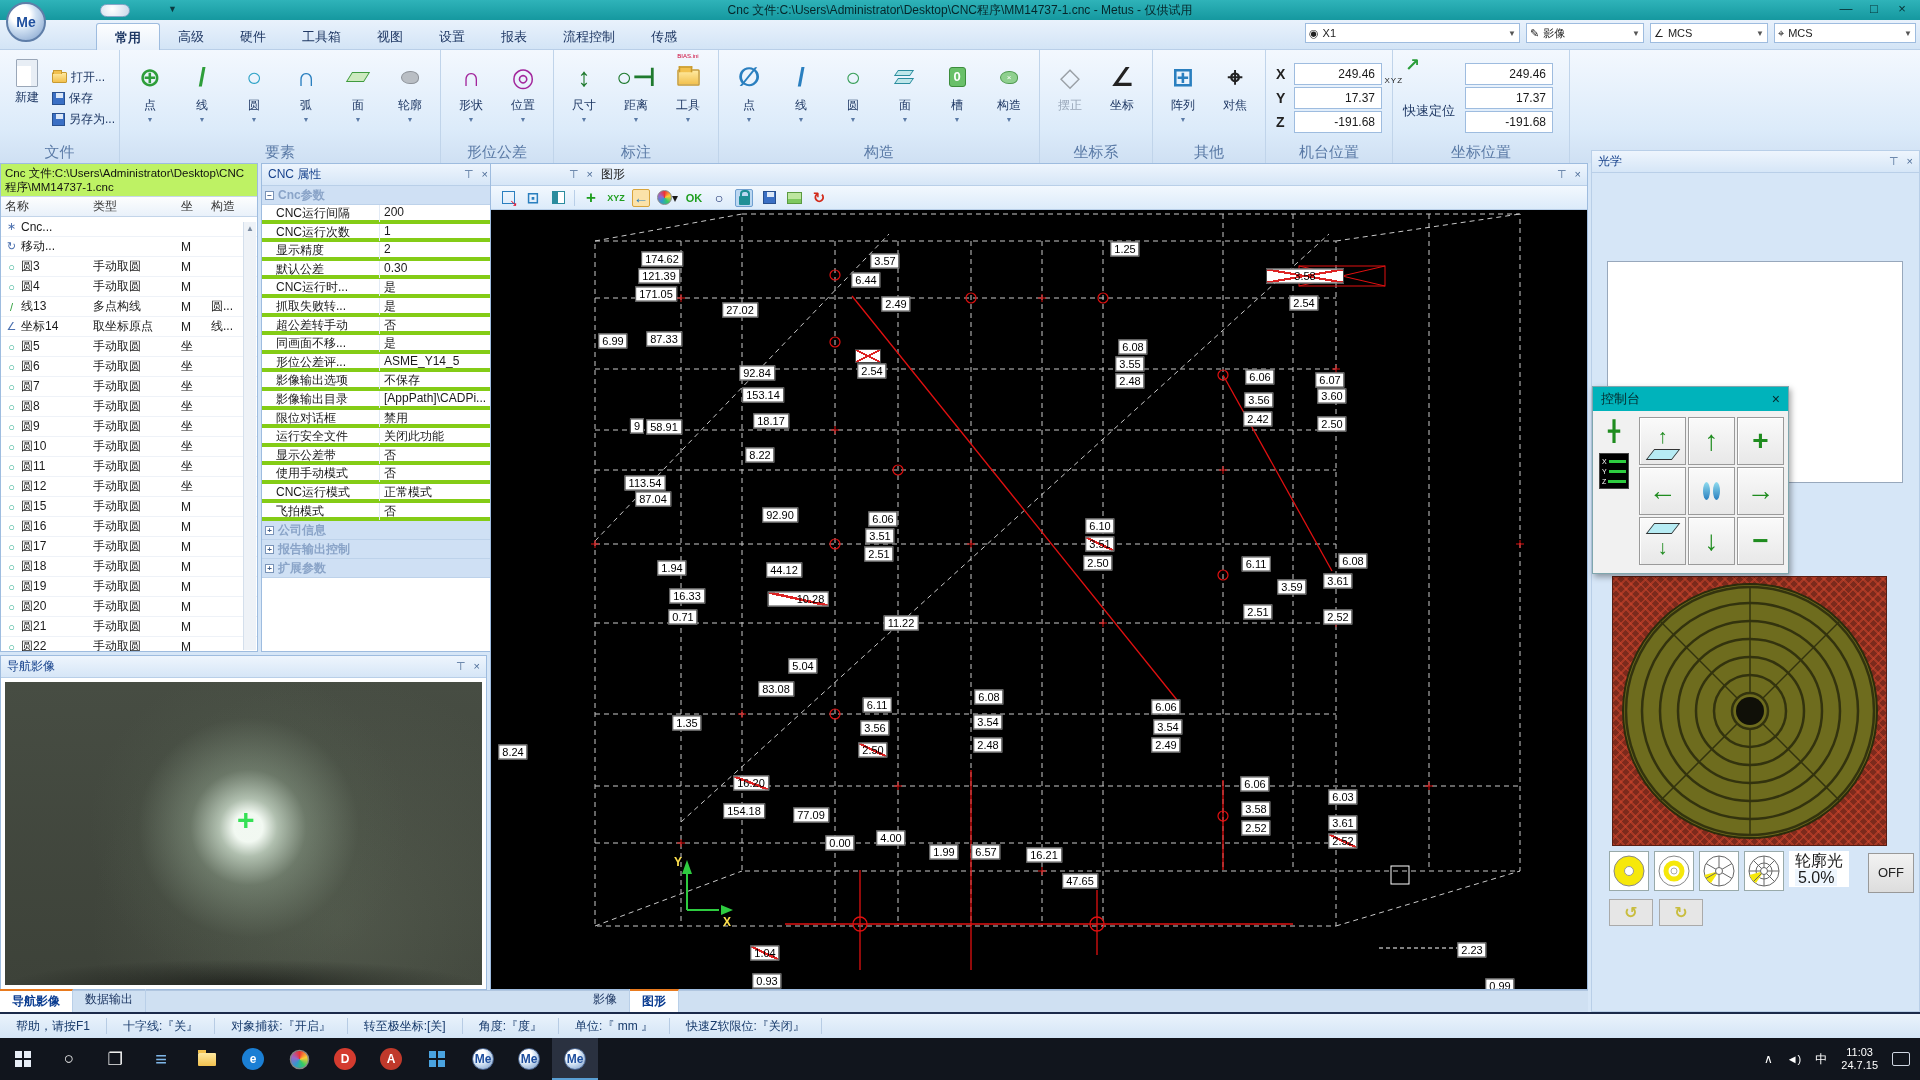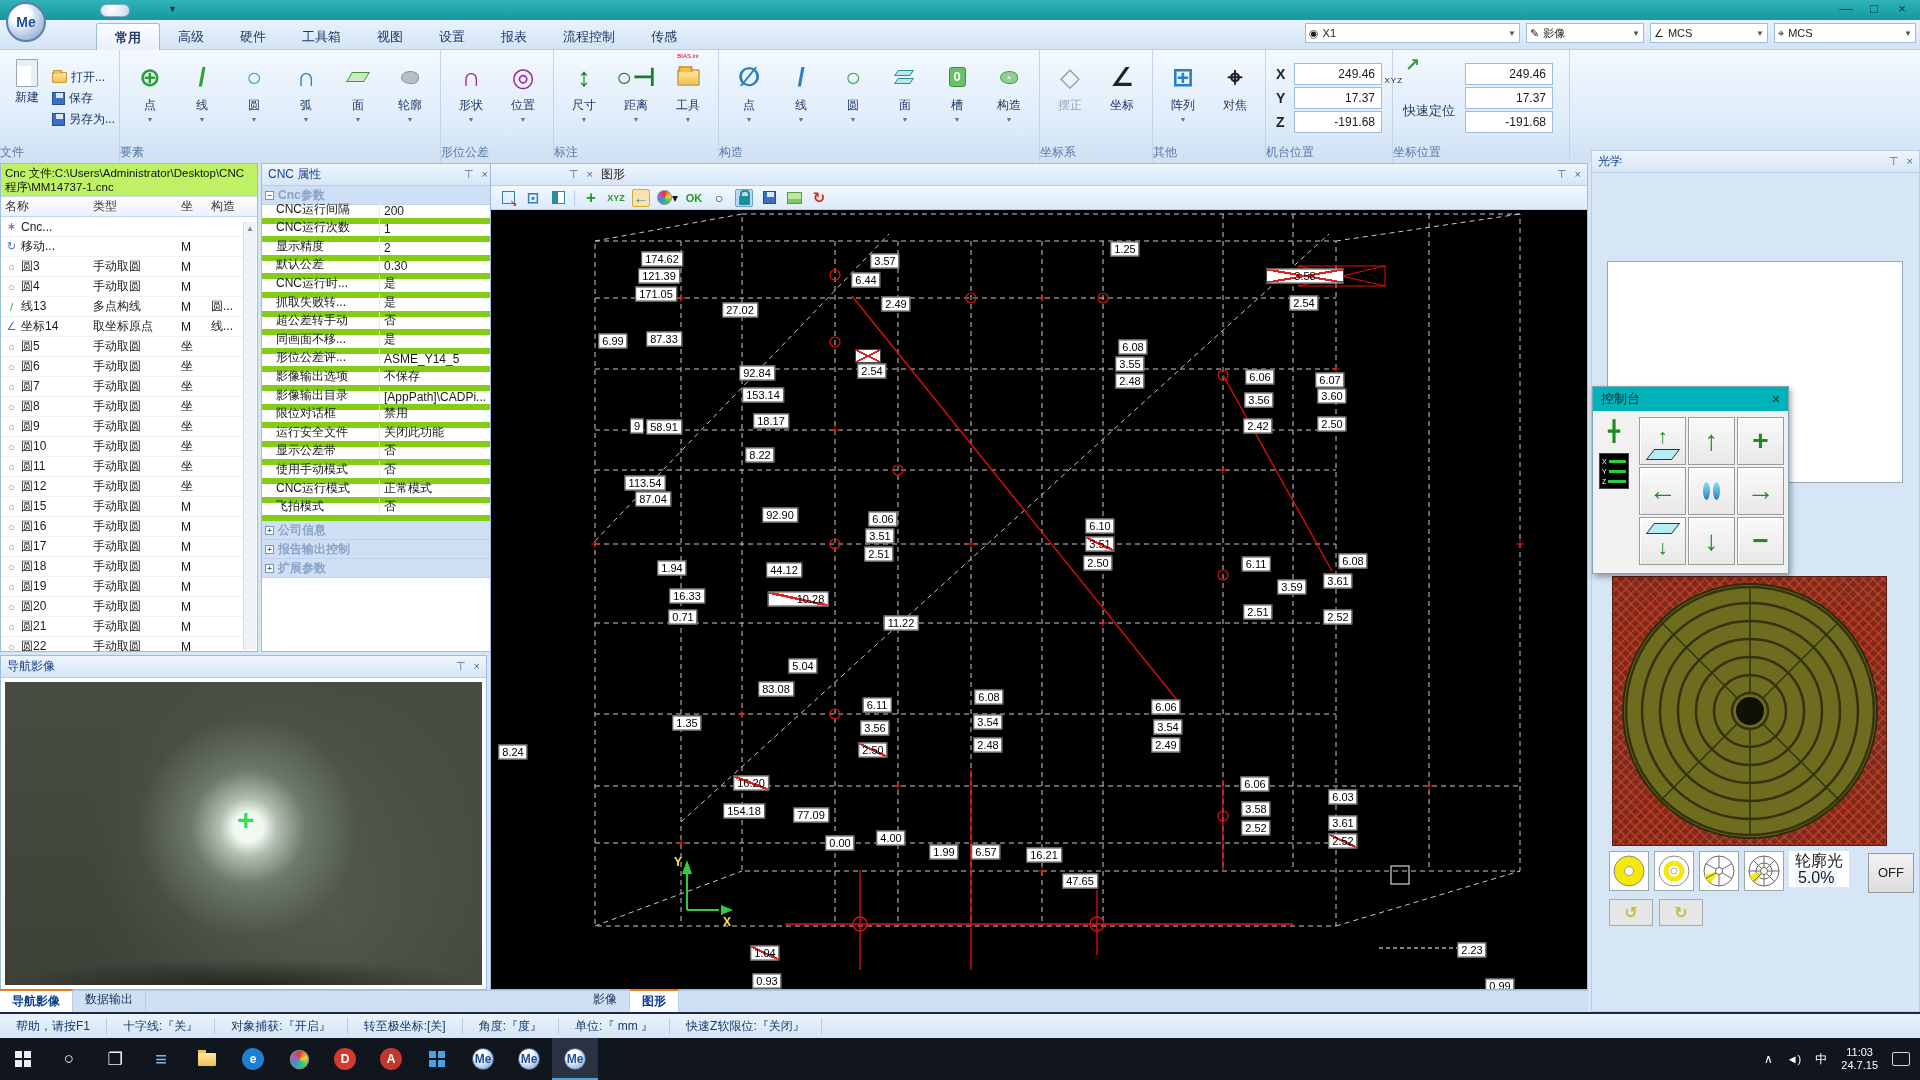--- a/index.html
+++ b/index.html
@@ -20,21 +20,21 @@
 #combos{position:absolute;right:4px;top:3px;display:flex;gap:6px}
 .combo{display:flex;align-items:center;background:#fff;border:1px solid #9ebcdf;height:20px;padding:0 3px;font-size:11px;color:#222}
 .combo .cicon{margin-right:4px;font-size:11px}
 .combo .ctext{flex:1}
 .combo .caret{color:#555;font-size:8px;margin-left:6px}
 
 #ribbon{position:absolute;left:0;top:50px;width:1920px;height:113px;background:linear-gradient(#f3f8fe,#dcebfa 70%,#cfe0f3)}
 #rgroups{display:flex;height:113px}
 .rgroup{display:flex;flex-direction:column;border-right:1px solid #c0d4ea;height:113px}
 .rbody{flex:1;display:flex;align-items:stretch;padding:3px 4px 0}
-.rlabel{height:20px;text-align:left;font-size:12px;color:#5a7aa6;line-height:18px}
+.rlabel{height:20px;text-align:center;font-size:15px;color:#5a7aa6;line-height:18px}
 .rbtn{width:52px;display:flex;flex-direction:column;align-items:center;justify-content:flex-start;padding-top:6px;position:relative}
 .ricon{height:36px;display:flex;align-items:center;justify-content:center;font-size:26px;line-height:36px}
 .rlab{font-size:12px;color:#1f3864;margin-top:2px}
 .rdrop{font-size:7px;color:#5a7aa6;margin-top:2px}
 .gray .rlab{color:#98a6b8}
 
 #filegrp .rbody{flex-direction:row}
 .bigbtn{width:46px;display:flex;flex-direction:column;align-items:center;padding-top:6px}
 .smallcol{display:flex;flex-direction:column;justify-content:center;gap:4px;padding-left:2px}
 .smallbtn{display:flex;align-items:center;font-size:12px;color:#1f3864;gap:4px;white-space:nowrap}
@@ -73,21 +73,21 @@
 .tc1{width:92px;padding-left:4px;display:flex;align-items:center;gap:3px;overflow:hidden;white-space:nowrap}
 .tc2{width:88px;overflow:hidden;white-space:nowrap}
 .tc3{width:30px}
 .tc4{width:36px;overflow:hidden;white-space:nowrap}
 .ticon{width:13px;text-align:center;font-size:11px}
 #treescroll{position:absolute;right:1px;top:58px;width:13px;bottom:1px;background:#eef2f7;border-left:1px solid #d4dfec;font-size:8px;text-align:center;color:#7a8aa0;padding-top:2px}
 
 #proppanel{left:261px;top:163px;width:234px;height:489px;overflow:hidden}
 .pgroup{display:flex;align-items:center;height:19px;background:#cfe0f4;color:#8aa4c8;font-weight:bold;font-size:12px;gap:4px;padding-left:3px;border-bottom:1px solid #bdd2ea}
 .pexp{width:9px;height:9px;border:1px solid #7a94b8;background:#fff;font-size:8px;line-height:7px;text-align:center;color:#44608a}
-.prow{display:flex;height:18.6px;border-bottom:6px solid #84cc16;font-size:12px;align-items:flex-end}
+.prow{display:flex;height:18.6px;border-bottom:4px solid #84cc16;font-size:12px;align-items:flex-start}
 .pn{width:118px;padding-left:14px;border-right:1px solid #e3ebf5;overflow:hidden;white-space:nowrap}
 .pv{flex:1;padding-left:4px;overflow:hidden;white-space:nowrap}
 
 #navpanel{left:0;top:655px;width:487px;height:335px;overflow:hidden}
 #cam{position:absolute;left:4px;top:26px;right:4px;bottom:4px;background:
  radial-gradient(circle at 51% 48%,rgba(245,252,245,.98) 0 5%,rgba(210,228,210,.75) 10%,rgba(150,170,148,.45) 20%,rgba(90,104,86,.15) 38%,transparent 55%),
  radial-gradient(circle at 70% 80%,rgba(130,142,120,.25),transparent 60%),
  linear-gradient(#474d43,#3d4239)}
 #cross{position:absolute;color:#35e055;font-size:30px;font-weight:bold;line-height:20px}
 #camshadow{position:absolute;left:0;right:0;bottom:0;height:26px;background:radial-gradient(ellipse at 50% 100%,rgba(0,0,0,.5),transparent 70%)}
@@ -159,20 +159,21 @@
 .grid4 i{background:#4aa3e0}
 #tray{margin-left:auto;display:flex;align-items:center;gap:14px;color:#fff;padding-right:10px;font-size:12px}
 #clock{text-align:center;font-size:11px;line-height:13px}
 #notif{width:18px;height:14px;border:1px solid #cfd6e2;border-radius:2px}
 .speaker{font-size:11px}
 </style>
 </head>
 <body>
 
 <div id="titlebar">
+  <span id="wintitle">Cnc 文件:C:\Users\Administrator\Desktop\CNC程序\MM14737-1.cnc - Metus - 仅供试用</span>
   <span class="winbtns">
     <span class="winbtn">—</span>
     <span class="winbtn">□</span>
     <span class="winbtn">×</span>
   </span>
 </div>
 <div id="meball">Me</div>
 <div id="qat"></div>
 <div id="qatdrop">▼</div>
 
@@ -921,21 +922,21 @@
         <div class="cl" style="left: 173px; top: 129px;">87.33</div>
         <div class="cl x" style="left: 377px; top: 146px;"></div>
         <div class="cl" style="left: 381px; top: 161px;">2.54</div>
         <div class="cl" style="left: 266px; top: 163px;">92.84</div>
         <div class="cl" style="left: 272px; top: 185px;">153.14</div>
         <div class="cl" style="left: 642px; top: 137px;">6.08</div>
         <div class="cl" style="left: 639px; top: 154px;">3.55</div>
         <div class="cl" style="left: 639px; top: 171px;">2.48</div>
         <div class="cl" style="left: 769px; top: 167px;">6.06</div>
         <div class="cl" style="left: 768px; top: 190px;">3.56</div>
-        <div class="cl" style="left: 767px; top: 216px;">2.42</div>
+        <div class="cl" style="left: 767px; top: 209px;">2.42</div>
         <div class="cl" style="left: 839px; top: 170px;">6.07</div>
         <div class="cl" style="left: 841px; top: 186px;">3.60</div>
         <div class="cl" style="left: 841px; top: 214px;">2.50</div>
         <div class="cl" style="left: 280px; top: 211px;">18.17</div>
         <div class="cl" style="left: 146px; top: 216px;">9</div>
         <div class="cl" style="left: 173px; top: 217px;">58.91</div>
         <div class="cl" style="left: 269px; top: 245px;">8.22</div>
         <div class="cl" style="left: 154px; top: 273px;">113.54</div>
         <div class="cl" style="left: 162px; top: 289px;">87.04</div>
         <div class="cl" style="left: 289px; top: 305px;">92.90</div>

